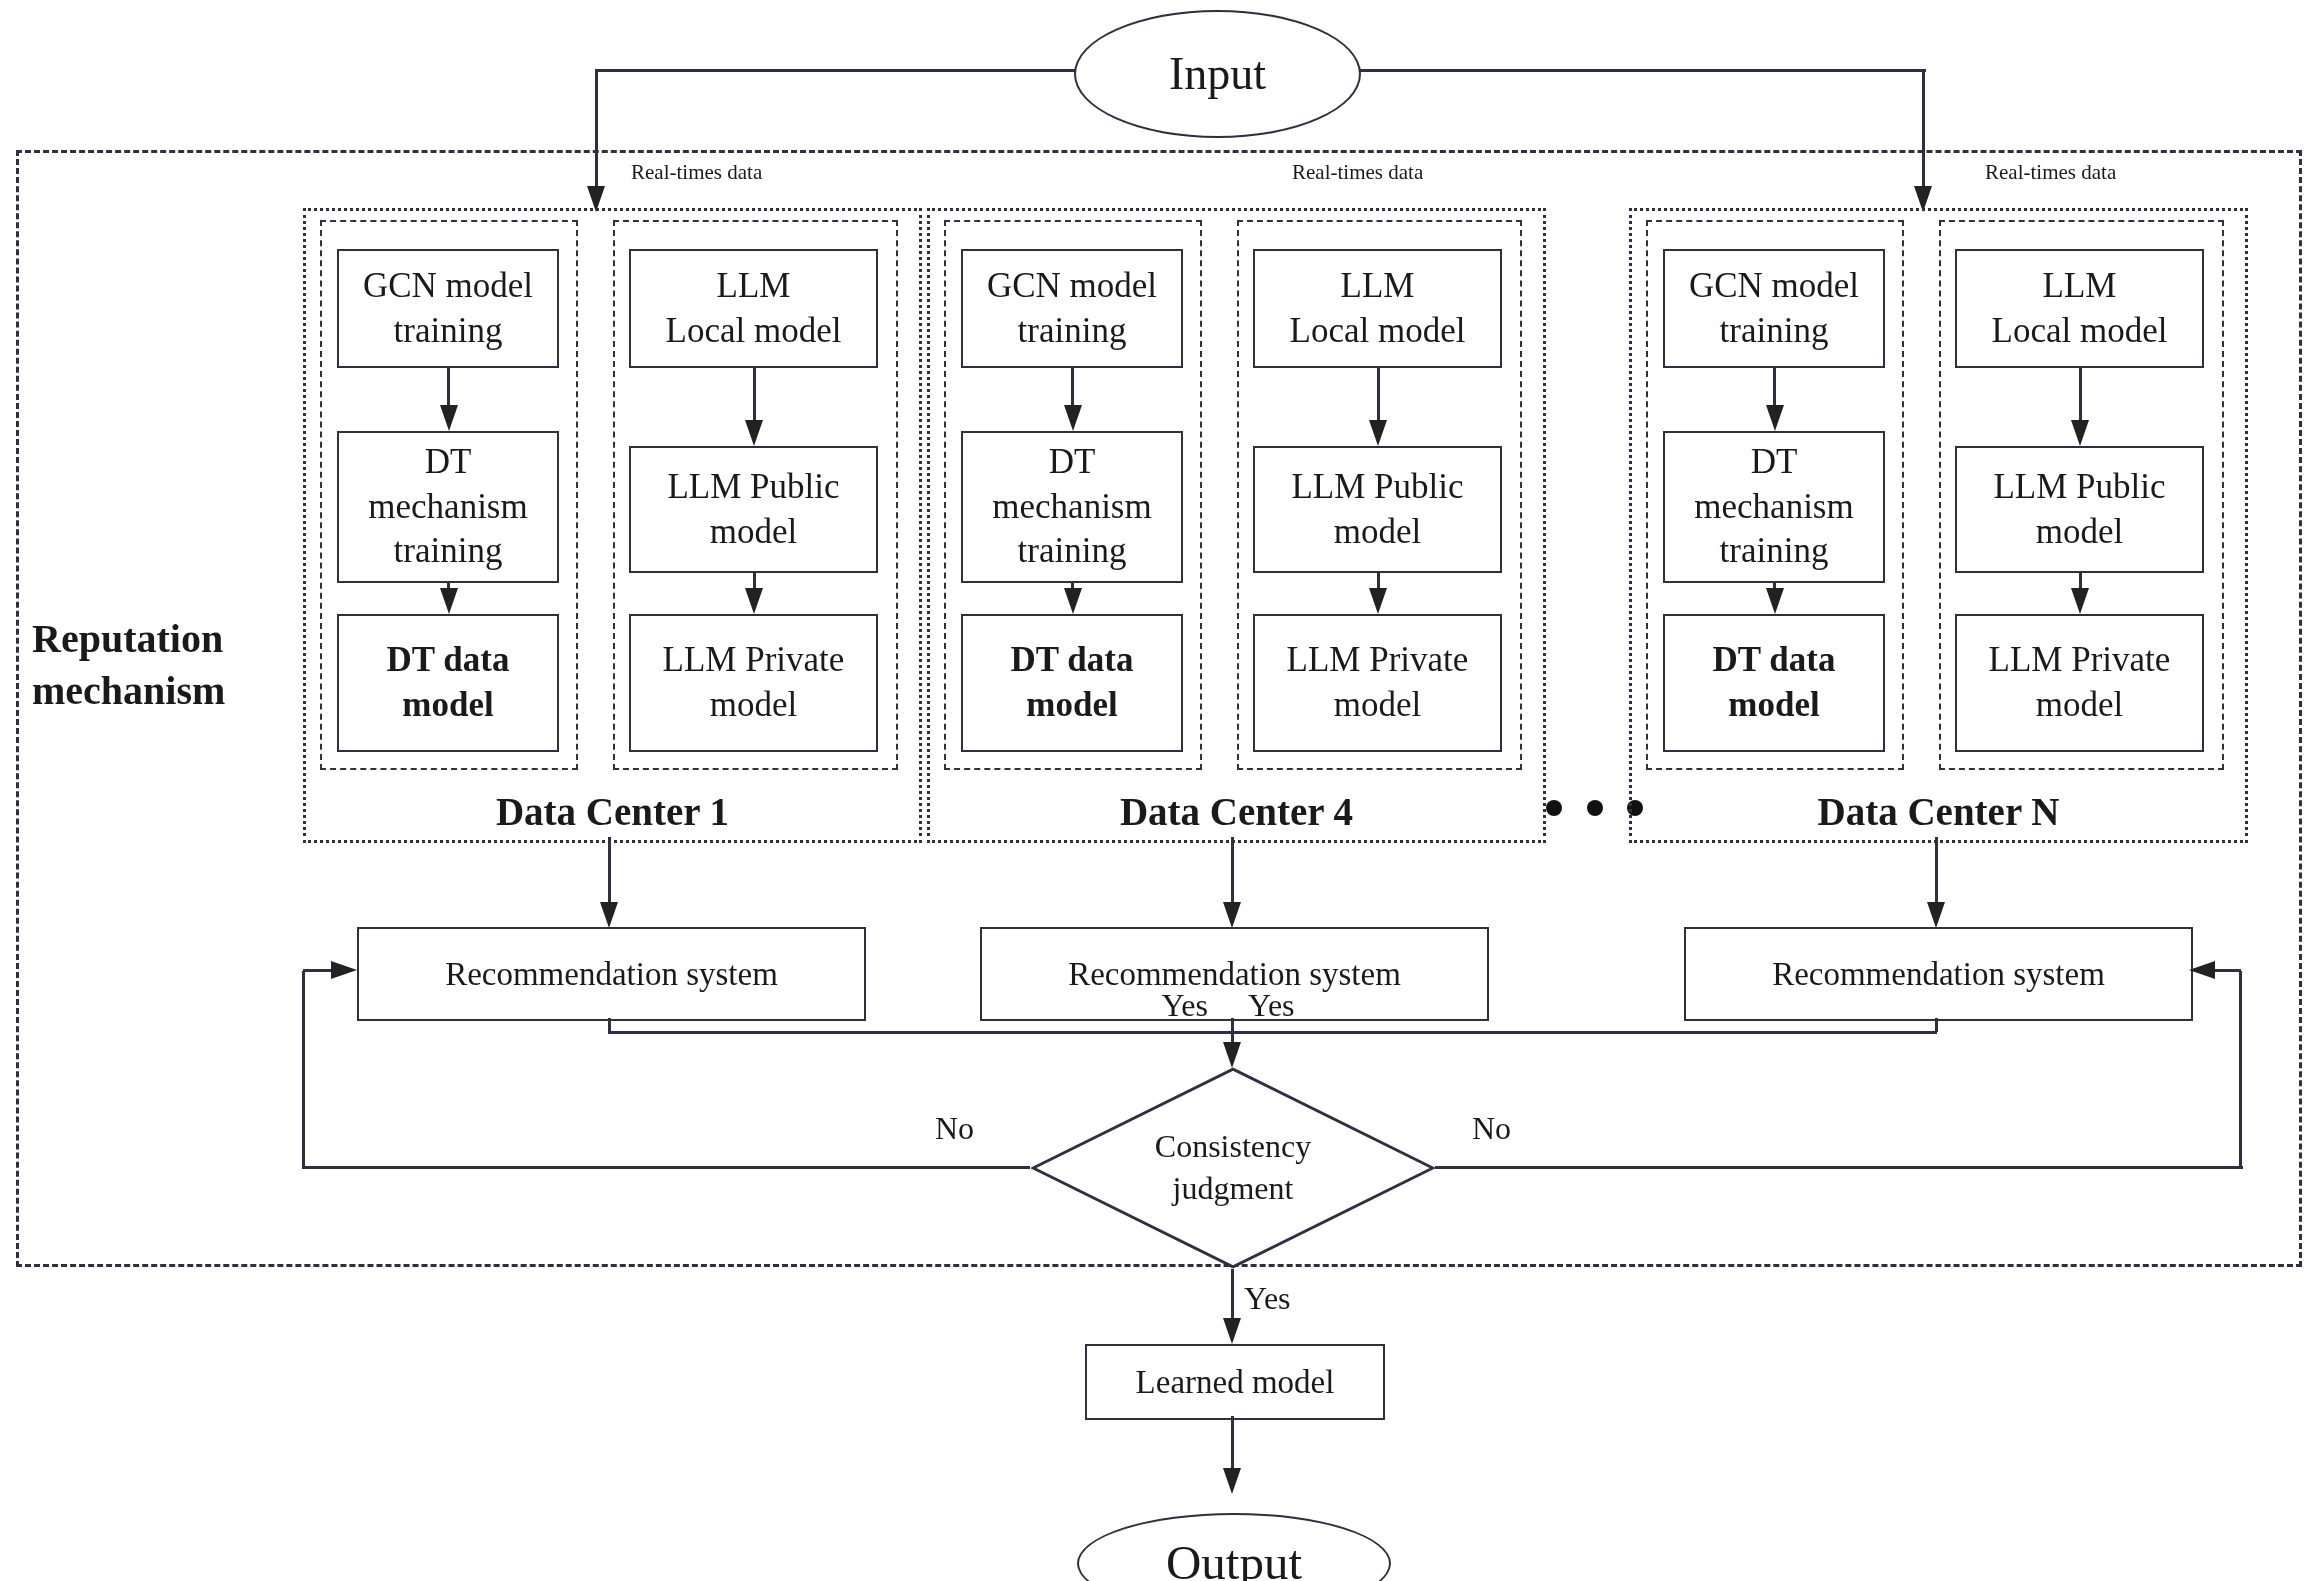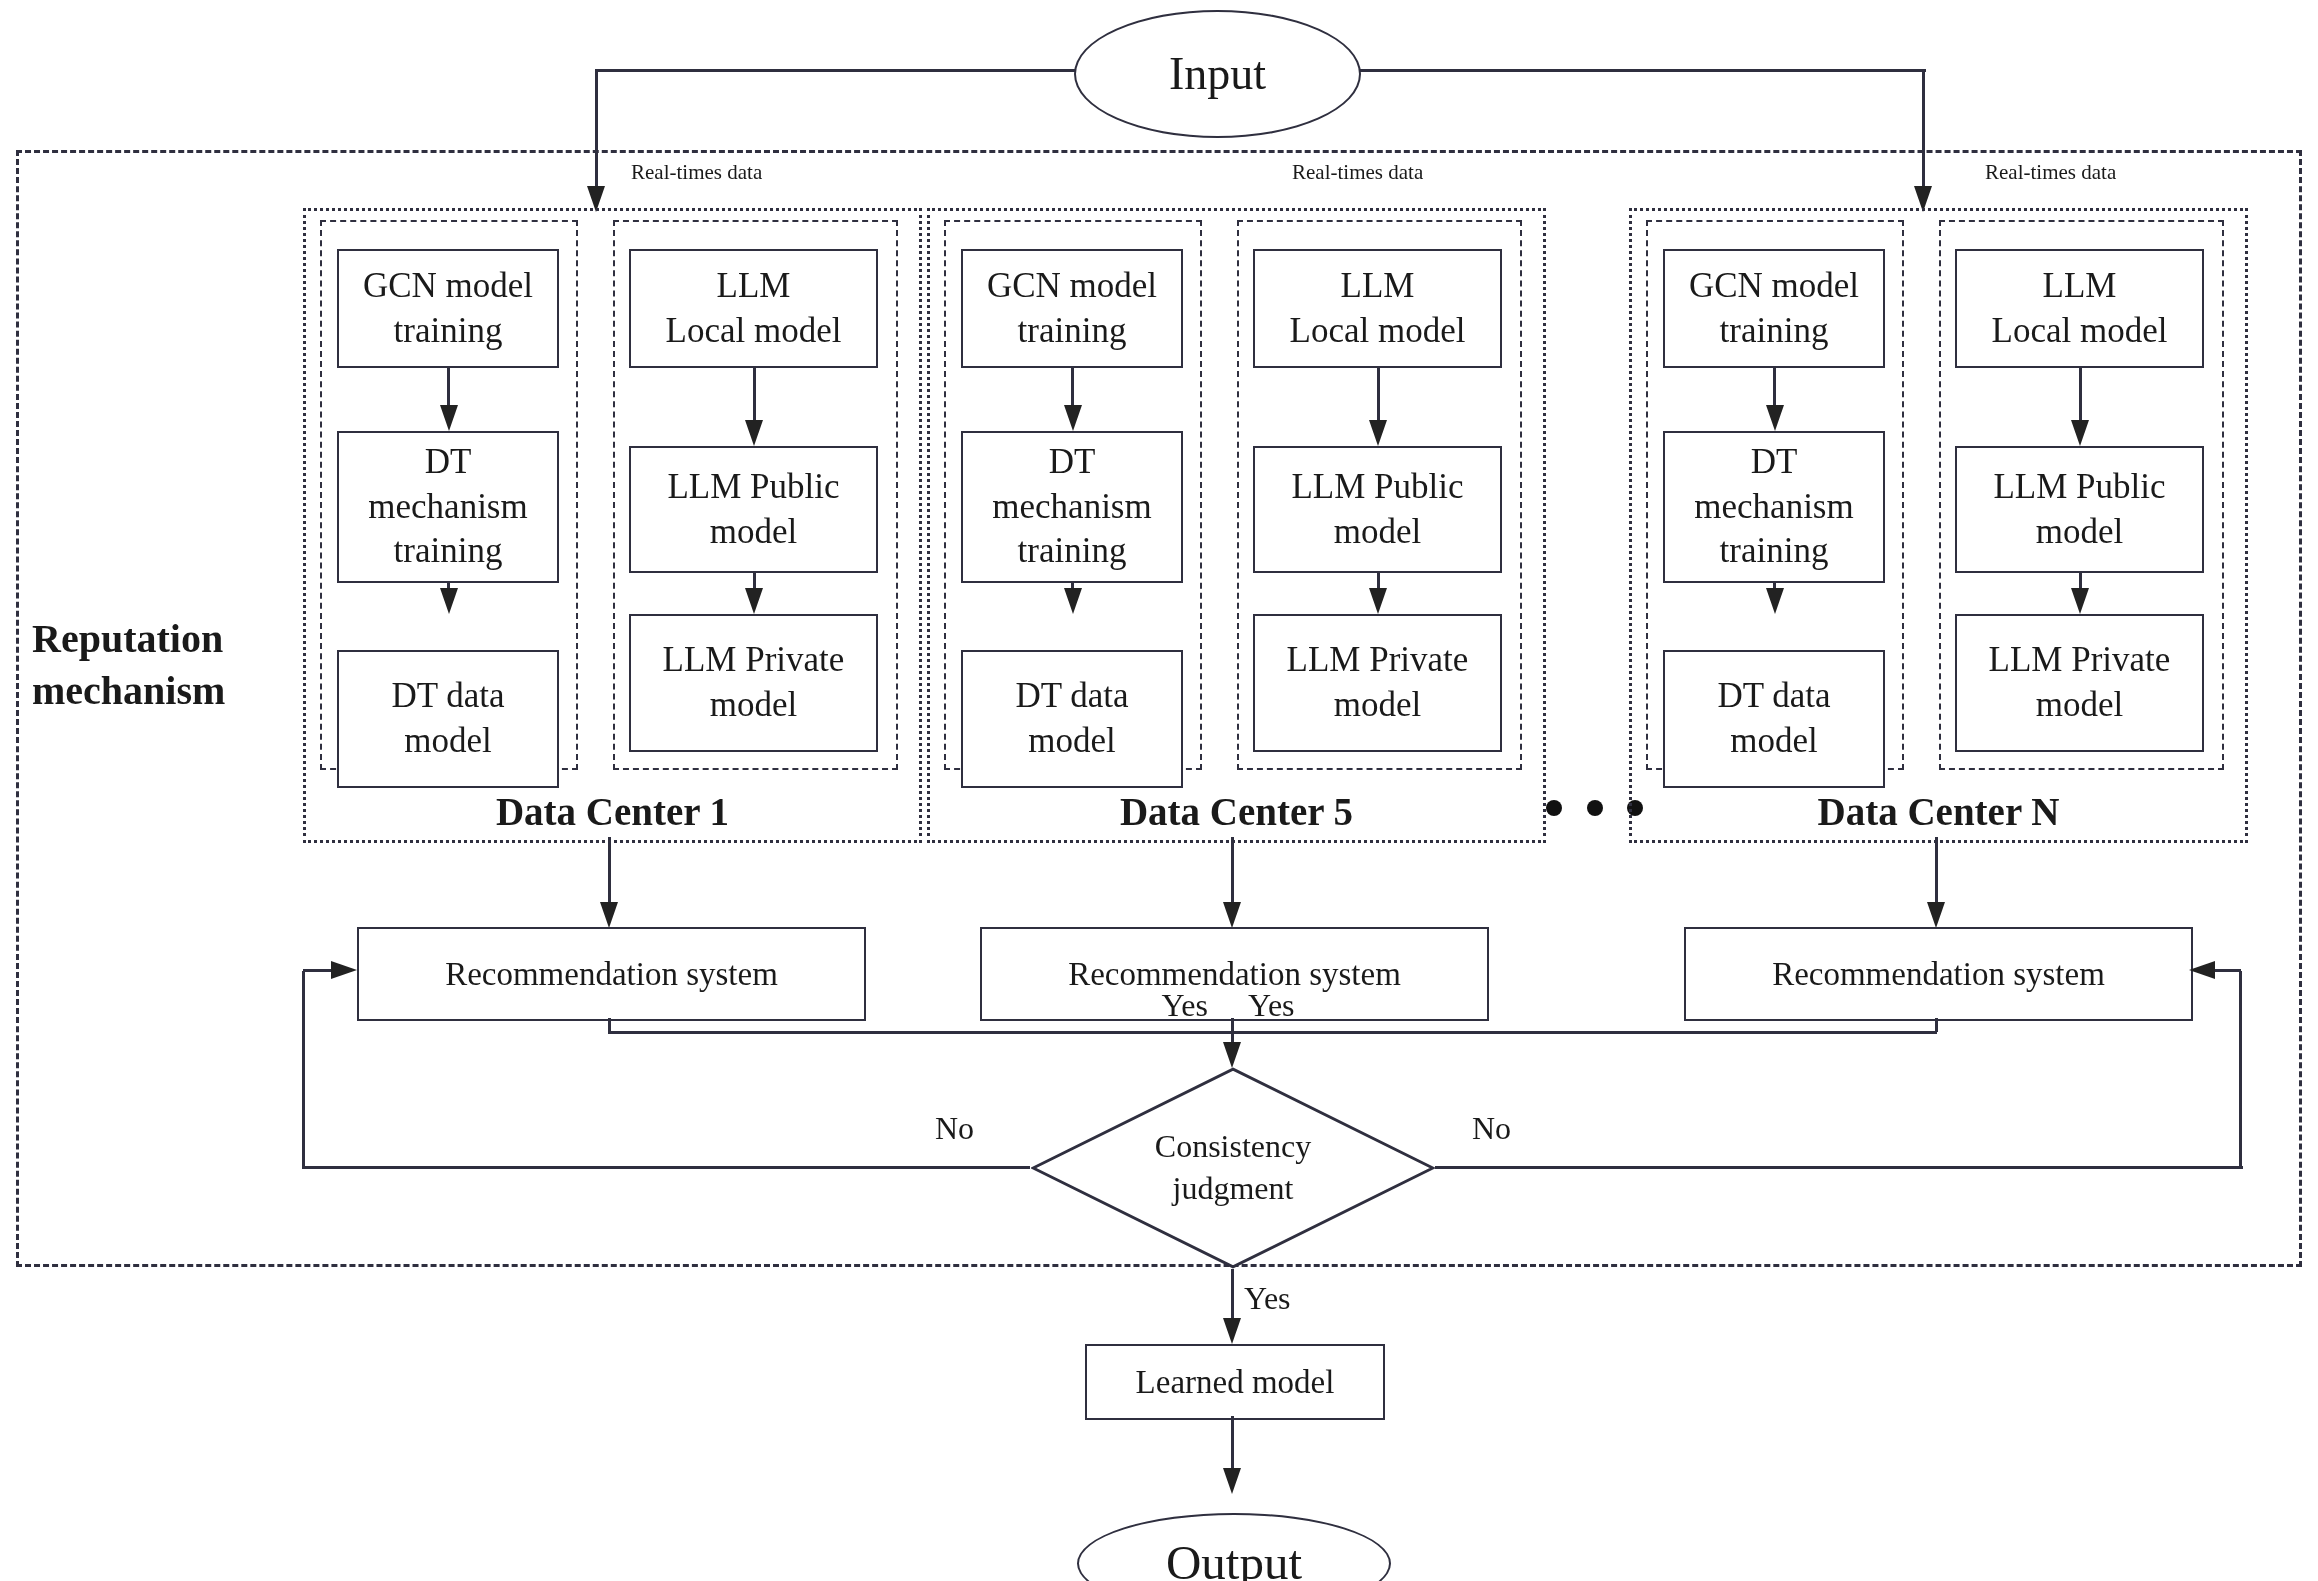--- a/index.html
+++ b/index.html
@@ -18,21 +18,21 @@
   .dc{position:absolute;top:208px;width:613px;height:629px;border:3.6px dotted #2f2f3f;}
   .col{position:absolute;border:2.9px dashed #2f2f3f;}
   .dc-label{position:absolute;left:0;right:0;bottom:5.8px;text-align:center;font-weight:bold;font-size:39px;}
   .arrow-down{position:absolute;width:0;height:0;border-left:9.4px solid transparent;border-right:9.4px solid transparent;border-top:26px solid #222222;}
   .arrow-right{position:absolute;width:0;height:0;border-top:9.4px solid transparent;border-bottom:9.4px solid transparent;border-left:26px solid #222222;}
   .arrow-left{position:absolute;width:0;height:0;border-top:9.4px solid transparent;border-bottom:9.4px solid transparent;border-right:26px solid #222222;}
   .lbl{position:absolute;font-size:21px;}
   .lbl-mid{position:absolute;font-size:32px;}
   .big-bold{position:absolute;font-weight:bold;font-size:40px;line-height:1.3;}
   .rec{font-size:33px;}
-  .bold{font-weight:normal;margin-top:36px;}
+  .bold{font-weight:bold;}
   .outer-dashed{position:absolute;left:16px;top:150px;width:2280px;height:1111px;border:3.6px dashed #2f2f3f;}
   .diamond{position:absolute;left:1031px;top:1067px;width:404px;height:202px;text-decoration:underline;}
   .diamond .dtext{position:absolute;left:0;top:0;width:100%;height:100%;display:flex;align-items:center;justify-content:center;text-align:center;font-size:32px;line-height:1.3;white-space:pre-line;}
   .dots{position:absolute;left:1546px;top:800px;display:flex;gap:24.5px;}
   .dot{width:16px;height:16px;border-radius:50%;background:#111111;}
 </style>
 </head>
 <body>
 
 <div class="canvas">
@@ -98,21 +98,21 @@
 mechanism
 training</div>
     <div class="node bold" style="left:31px;top:403px;width:218px;height:134px;">DT data
 model</div>
     <div class="node" style="left:323px;top:38px;width:245px;height:115px;">LLM
 Local model</div>
     <div class="node" style="left:323px;top:235px;width:245px;height:123px;">LLM Public
 model</div>
     <div class="node" style="left:323px;top:403px;width:245px;height:134px;">LLM Private
 model</div>
-    <div class="dc-label">Data Center 5</div>
+    <div class="dc-label">Data Center 4</div>
   </div>
 
   <div class="dots">
     <div class="dot"></div>
     <div class="dot"></div>
     <div class="dot"></div>
   </div>
 
   <div class="dc" style="left:1629px;">
     <div class="col" style="left:14.4px;top:8.7px;width:254px;height:546px;"></div>

